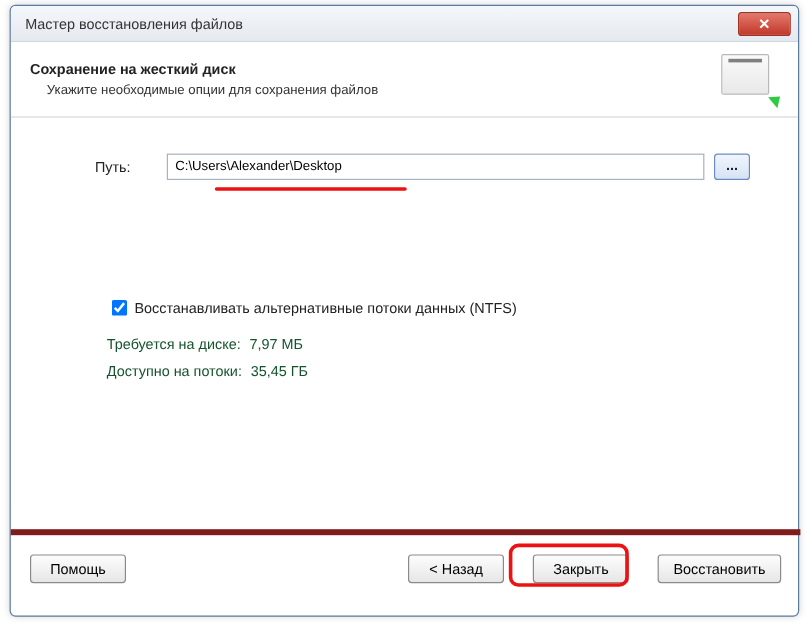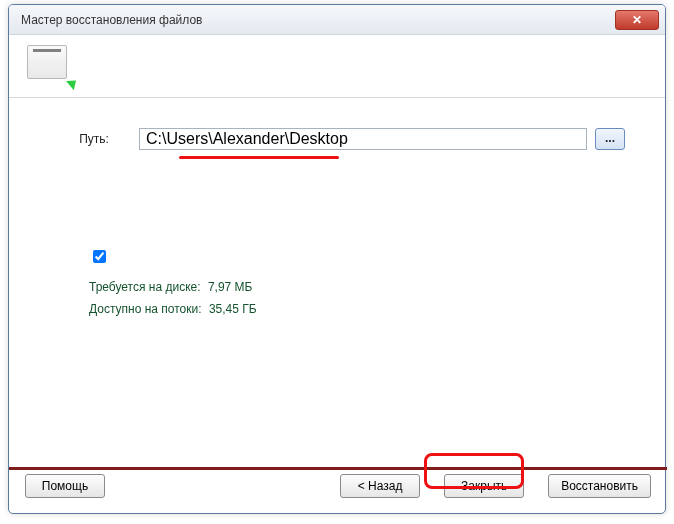--- a/index.html
+++ b/index.html
@@ -106,21 +106,21 @@
 .path-label {
   width: 90px;
   color: #222;
   text-align: center;
 }
 .path-input {
   flex: 1;
   height: 22px;
   border: 1px solid #a8b2c0;
   padding: 2px 6px;
-  font-size: 16px;
+  font-size: 11px;
   background: #fff;
 }
 .underline-red {
   height: 3px;
   background: #e11;
   margin: 0 0 0 130px;
   width: 160px;
   border-radius: 2px;
   margin-top: -6px;
   position: relative;
@@ -158,22 +158,22 @@
   background: #fff;
   text-align: center;
   font-size: 12px;
 }
 .info-line {
   margin: 8px 0 8px 40px;
   color: #14532d;
 }
 .info-line .val { margin-left: 4px; }
 .button-bar {
-  border-top: 3px solid #7f1d1d;
-  padding: 4px 16px;
+  border-top: 5px solid #7f1d1d;
+  padding: 16px 16px;
   display: flex;
   align-items: flex-start;
   position: absolute;
   bottom: 12px;
   width: 658px;
 }
 .btn {
   height: 24px;
   min-width: 80px;
   padding: 0 12px;
@@ -200,39 +200,44 @@
 <body>
 
 <div class="window-wrap">
 <div class="window">
   <div class="titlebar">
     <div class="titlebar-title">Мастер восстановления файлов</div>
     <div class="close-btn">✕</div>
   </div>
 
   <div class="header-panel">
+    <div class="header-text">
+      <div class="header-title">Сохранение на жесткий диск</div>
+      <div class="header-sub">Укажите необходимые опции для сохранения файлов</div>
+    </div>
     <div class="disk-icon">
       <div class="box"></div>
       <div class="slot"></div>
       <div class="arrow"></div>
     </div>
   </div>
 
   <div class="content">
     <div class="row">
       <div class="path-label">Путь:</div>
       <input class="path-input" type="text" value="C:\Users\Alexander\Desktop" style="">
       <div class="browse-btn">...</div>
     </div>
     <div class="underline-red"></div>
 
     <div class="spacer"></div>
 
     <div class="check-row">
       <input type="checkbox" checked="" style="">
+      <span>Восстанавливать альтернативные потоки данных (NTFS)</span>
     </div>
 
 
     <div class="info-line">
       <span>Требуется на диске:</span>
       <span class="val">7,97 МБ</span>
     </div>
     <div class="info-line">
       <span>Доступно на потоки:</span>
       <span class="val">35,45 ГБ</span>

